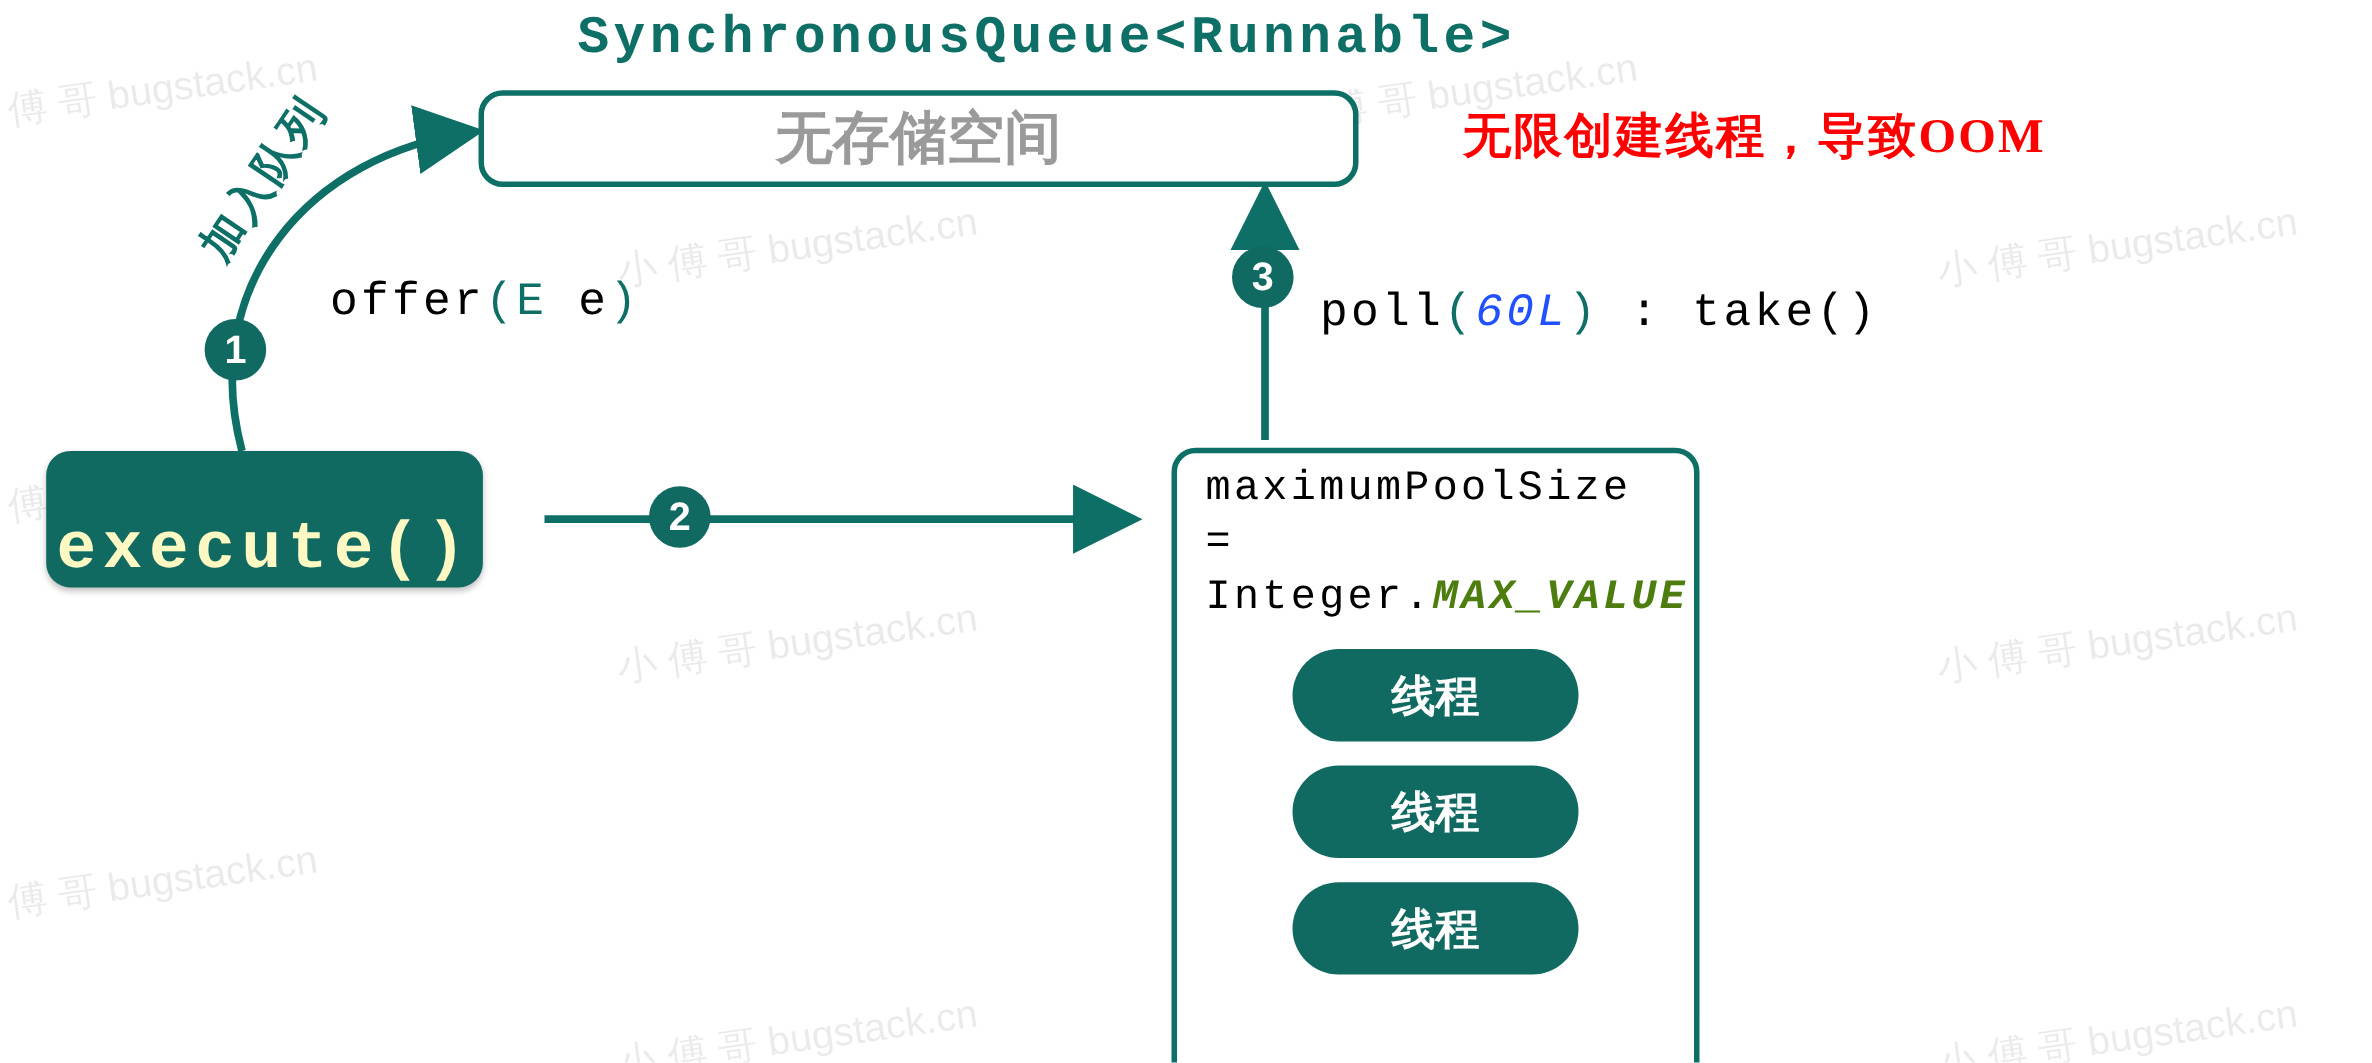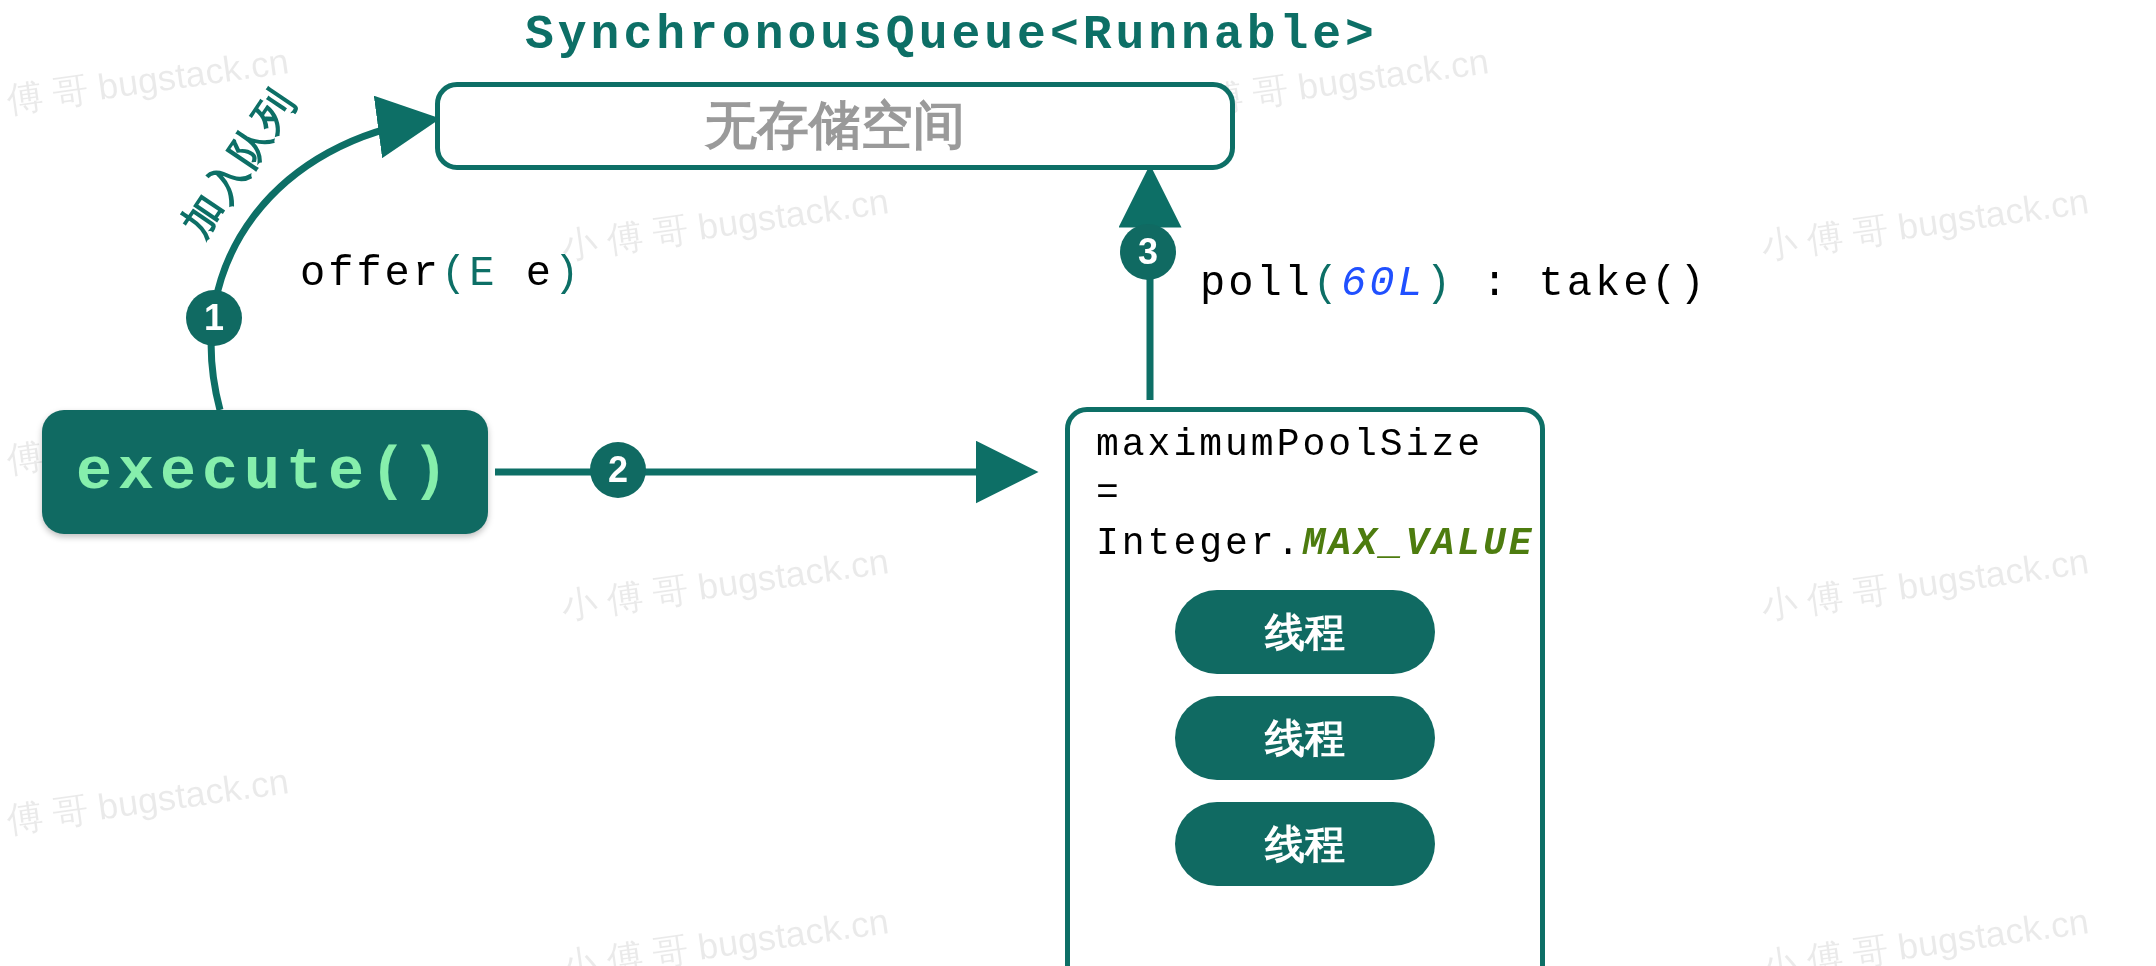--- a/index.html
+++ b/index.html
@@ -25,28 +25,28 @@
     transform:rotate(-8deg);
   }
   .stage{position:absolute;inset:0;}
   svg.lines{position:absolute;inset:0;width:2156px;height:966px;pointer-events:none;}
   .teal-stroke{stroke:#0d6f66;fill:none;}
   .teal-fill{fill:#0d6f66;}
   
   .execute-box{
     position:absolute;
     left:42px;top:410px;
-    width:446px;height:124px;
+    width:397px;height:124px;
     background:#106a62;
     border-radius:22px;
-    color:#86efac;
+    color:#fef9c3;
     font-size:60px;
     font-weight:bold;
     letter-spacing:6px;
-    display:flex;align-items:center;justify-content:center;
+    display:flex;align-items:flex-end;justify-content:center;
     box-shadow:0 3px 6px rgba(0,0,0,0.25);
   }
   
   .queue-box{
     position:absolute;
     left:435px;top:82px;
     width:790px;height:78px;
     border:5px solid #0d6f66;
     border-radius:22px;
     color:#9a9a9a;
@@ -169,20 +169,21 @@
     <line x1="495" y1="472" x2="1028" y2="472" class="teal-stroke" stroke-width="7" marker-end="url(#arrow)"></line>
 
     <line x1="1150" y1="400" x2="1150" y2="175" class="teal-stroke" stroke-width="7" marker-end="url(#arrow)"></line>
   </svg>
 
   <div class="queue-title">SynchronousQueue&lt;Runnable&gt;</div>
   <div class="queue-box">
     <span>无存储空间</span>
   </div>
 
+  <div class="warning">无限创建线程，导致OOM</div>
 
   <div class="execute-box">
     <span>execute()</span>
   </div>
 
   <div class="pool-box">
     <div class="pool-text">maximumPoolSize =</div>
     <div class="pool-text">
       <span>Integer.</span><span class="maxval">MAX_VALUE</span>
     </div>

